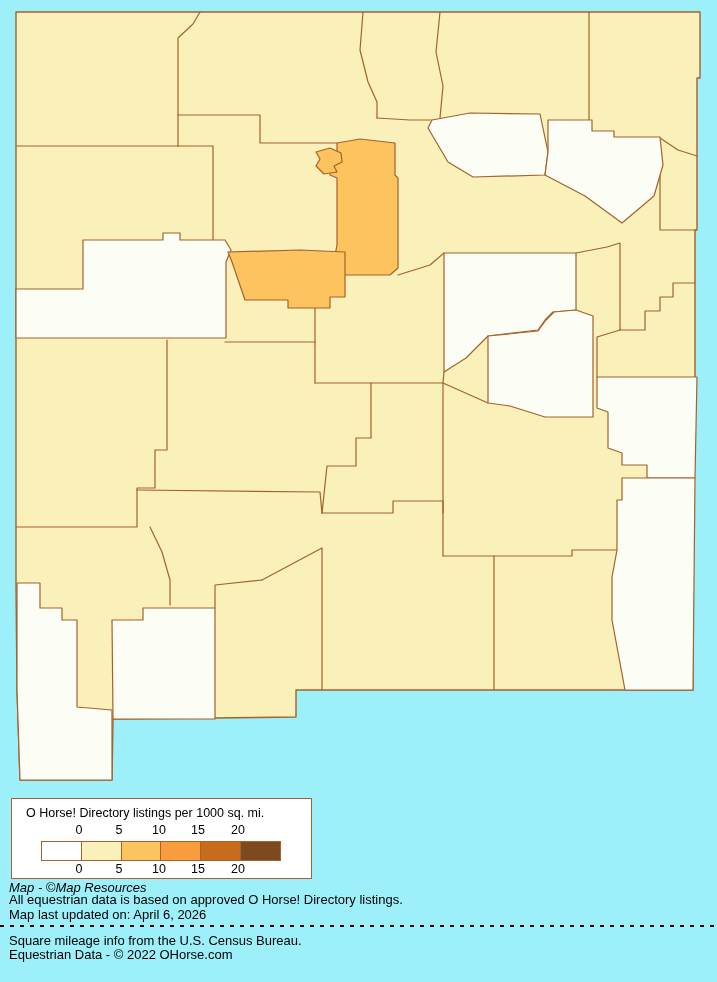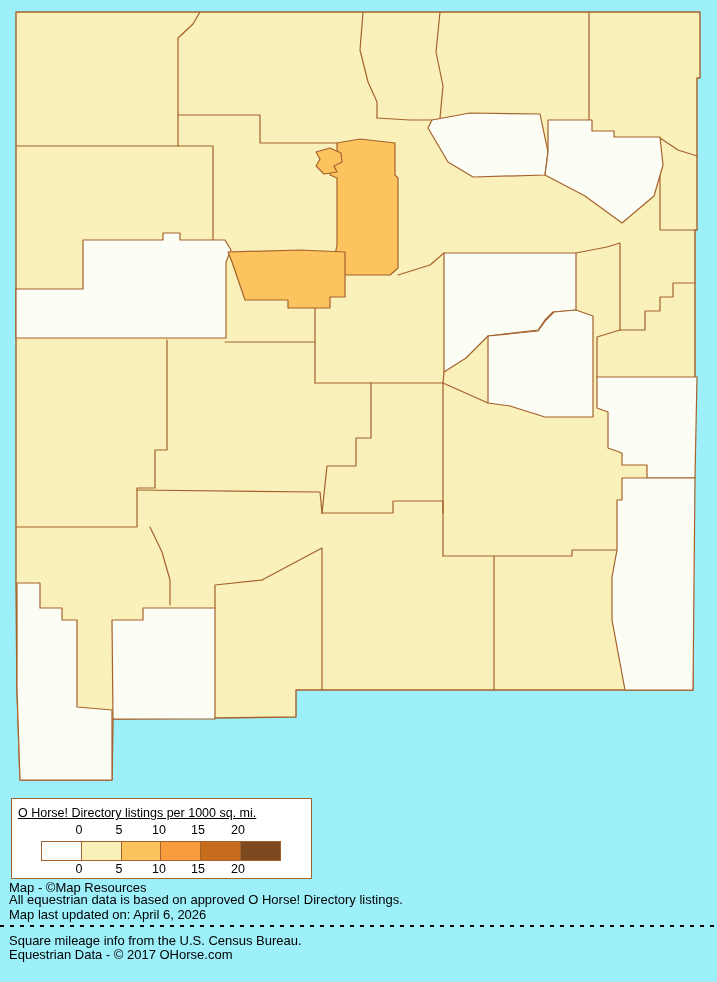--- a/index.html
+++ b/index.html
@@ -10,38 +10,38 @@
   }
   #map-svg{position:absolute;left:0;top:0;}
   .county-line{fill:none;stroke:var(--border,#A5622D);stroke-width:1.2;stroke-linejoin:round;stroke-linecap:round;}
   .state{fill:var(--pale,#F9F0BA);stroke:var(--border,#A5622D);stroke-width:1.4;stroke-linejoin:round;}
   .zero{fill:var(--zero,#FCFDF5);stroke:var(--border,#A5622D);stroke-width:1.2;stroke-linejoin:round;}
   .mid{fill:var(--mid,#FCC35E);stroke:var(--border,#A5622D);stroke-width:1.2;stroke-linejoin:round;}
   #legend-box{
     position:absolute;left:11px;top:798px;width:299px;height:79px;
     background:#fff;border:1px solid var(--border,#A5622D);
   }
-  #legend-title{position:absolute;left:18px;top:806px;font-size:12.5px;text-decoration:underline;}
+  #legend-title{position:absolute;left:26px;top:806px;font-size:12.5px;}
   .tick{position:absolute;transform:translateX(-50%);font-size:12.5px;}
   .tick-top{top:823px;}
   .tick-bottom{top:862px;}
   #color-bar{
     position:absolute;left:41px;top:841px;width:240px;height:20px;
     display:flex;border:1px solid var(--border,#A5622D);box-sizing:border-box;
   }
   .sw{flex:1;}
   .sw + .sw{border-left:1px solid var(--border,#A5622D);}
   .note{position:absolute;left:9px;font-size:13px;}
   #note-1{top:892px;}
   #note-2{top:907px;}
   #dashed-sep{
     position:absolute;left:0;top:925px;width:717px;height:2px;
     background:repeating-linear-gradient(90deg,#000 0 4px,transparent 4px 10px);
   }
-  #credit-1{top:880px;}
+  #credit-1{top:880px;font-style:italic;}
   #credit-2{top:947px;}
   #credit-3{top:933px;}
 </style>
 </head>
 <body style="--bg: #9DEFF9; --pale: #F9F0BA; --zero: #FCFDF5; --mid: #FCC35E; --border: #A5622D;">
 
 <svg id="map-svg" width="717" height="790" viewBox="0 0 717 790">
 
   <polygon class="state" points="16,12 700,12 700,78 697,78 697,230 695,230 695,458 693,458 693,690 296,690 296,717 215,718 113,719 112,780 20,780 17,690 16,583"></polygon>
 
@@ -118,14 +118,14 @@
 <span class="tick tick-bottom" style="left:159px">10</span>
 <span class="tick tick-bottom" style="left:198px">15</span>
 <span class="tick tick-bottom" style="left:238px">20</span>
 
 <div class="note" id="note-1">All equestrian data is based on approved O Horse! Directory listings.</div>
 <div class="note" id="note-2">Map last updated on: April 6, 2026</div>
 
 <div id="dashed-sep"></div>
 
 <div class="note" id="credit-1">Map - ©Map Resources</div>
-<div class="note" id="credit-2">Equestrian Data - © 2017 OHorse.com</div>
+<div class="note" id="credit-2">Equestrian Data - © 2022 OHorse.com</div>
 <div class="note" id="credit-3">Square mileage info from the U.S. Census Bureau.</div>
 
 </body></html>

